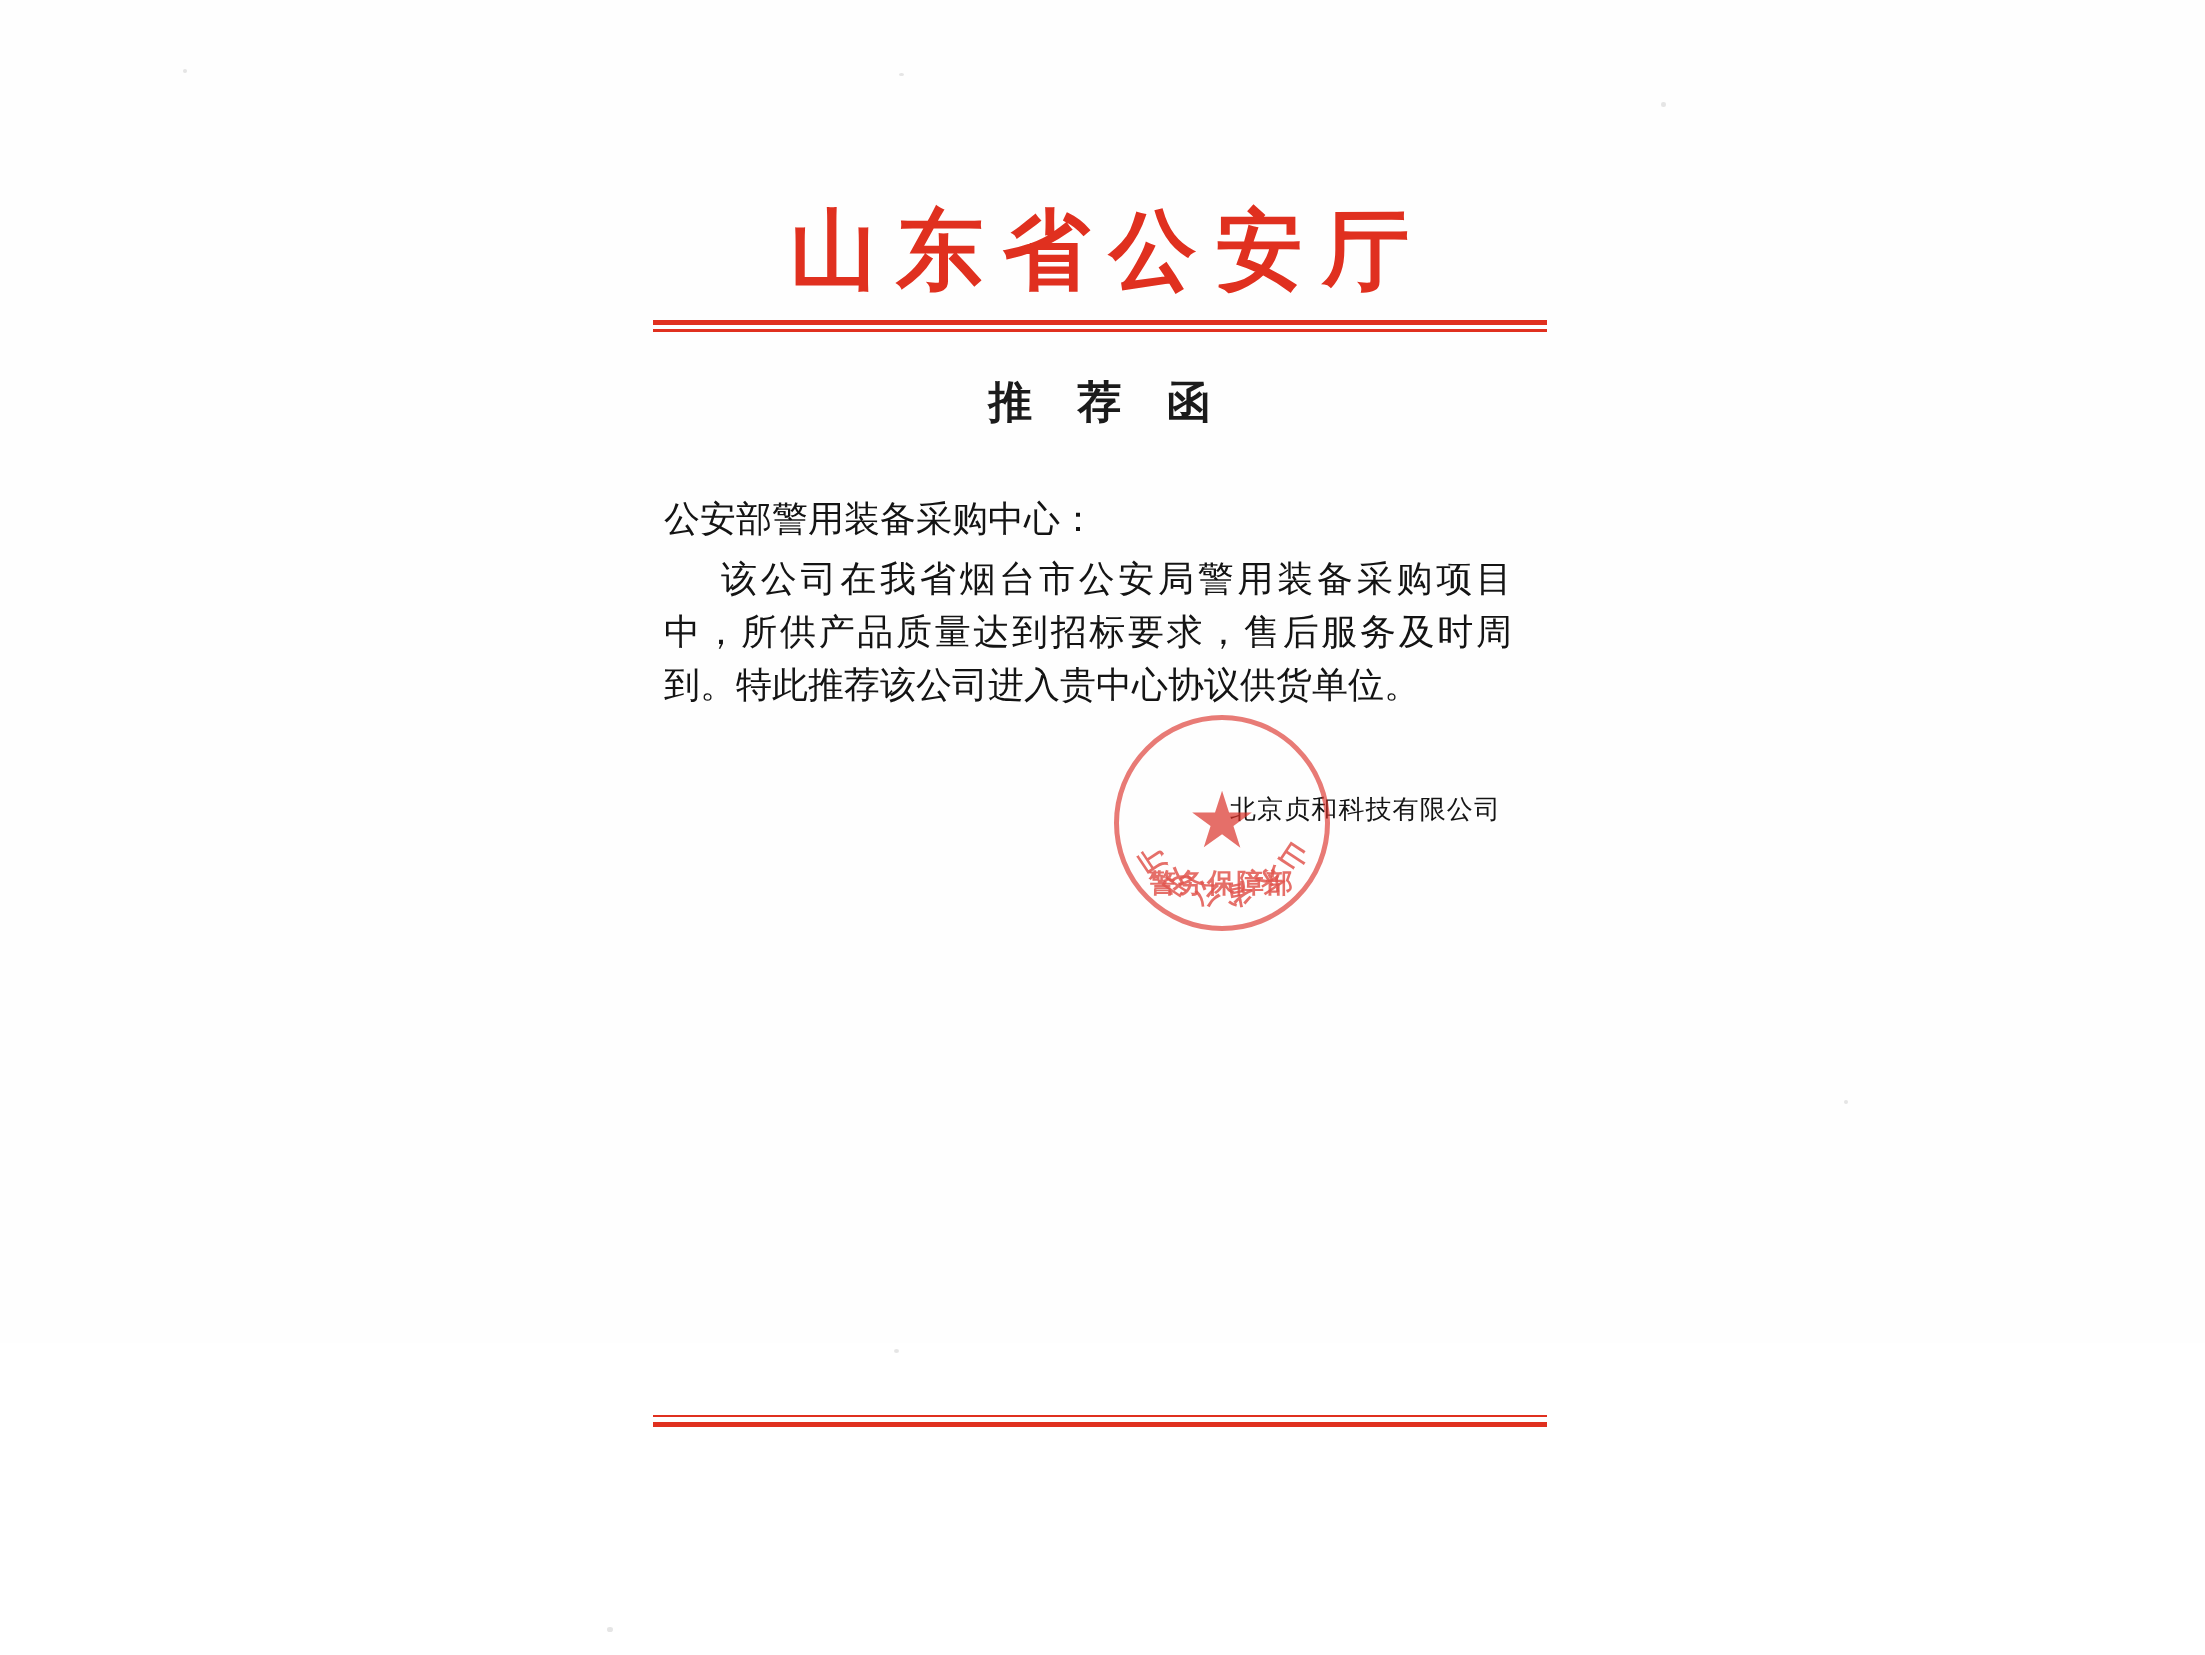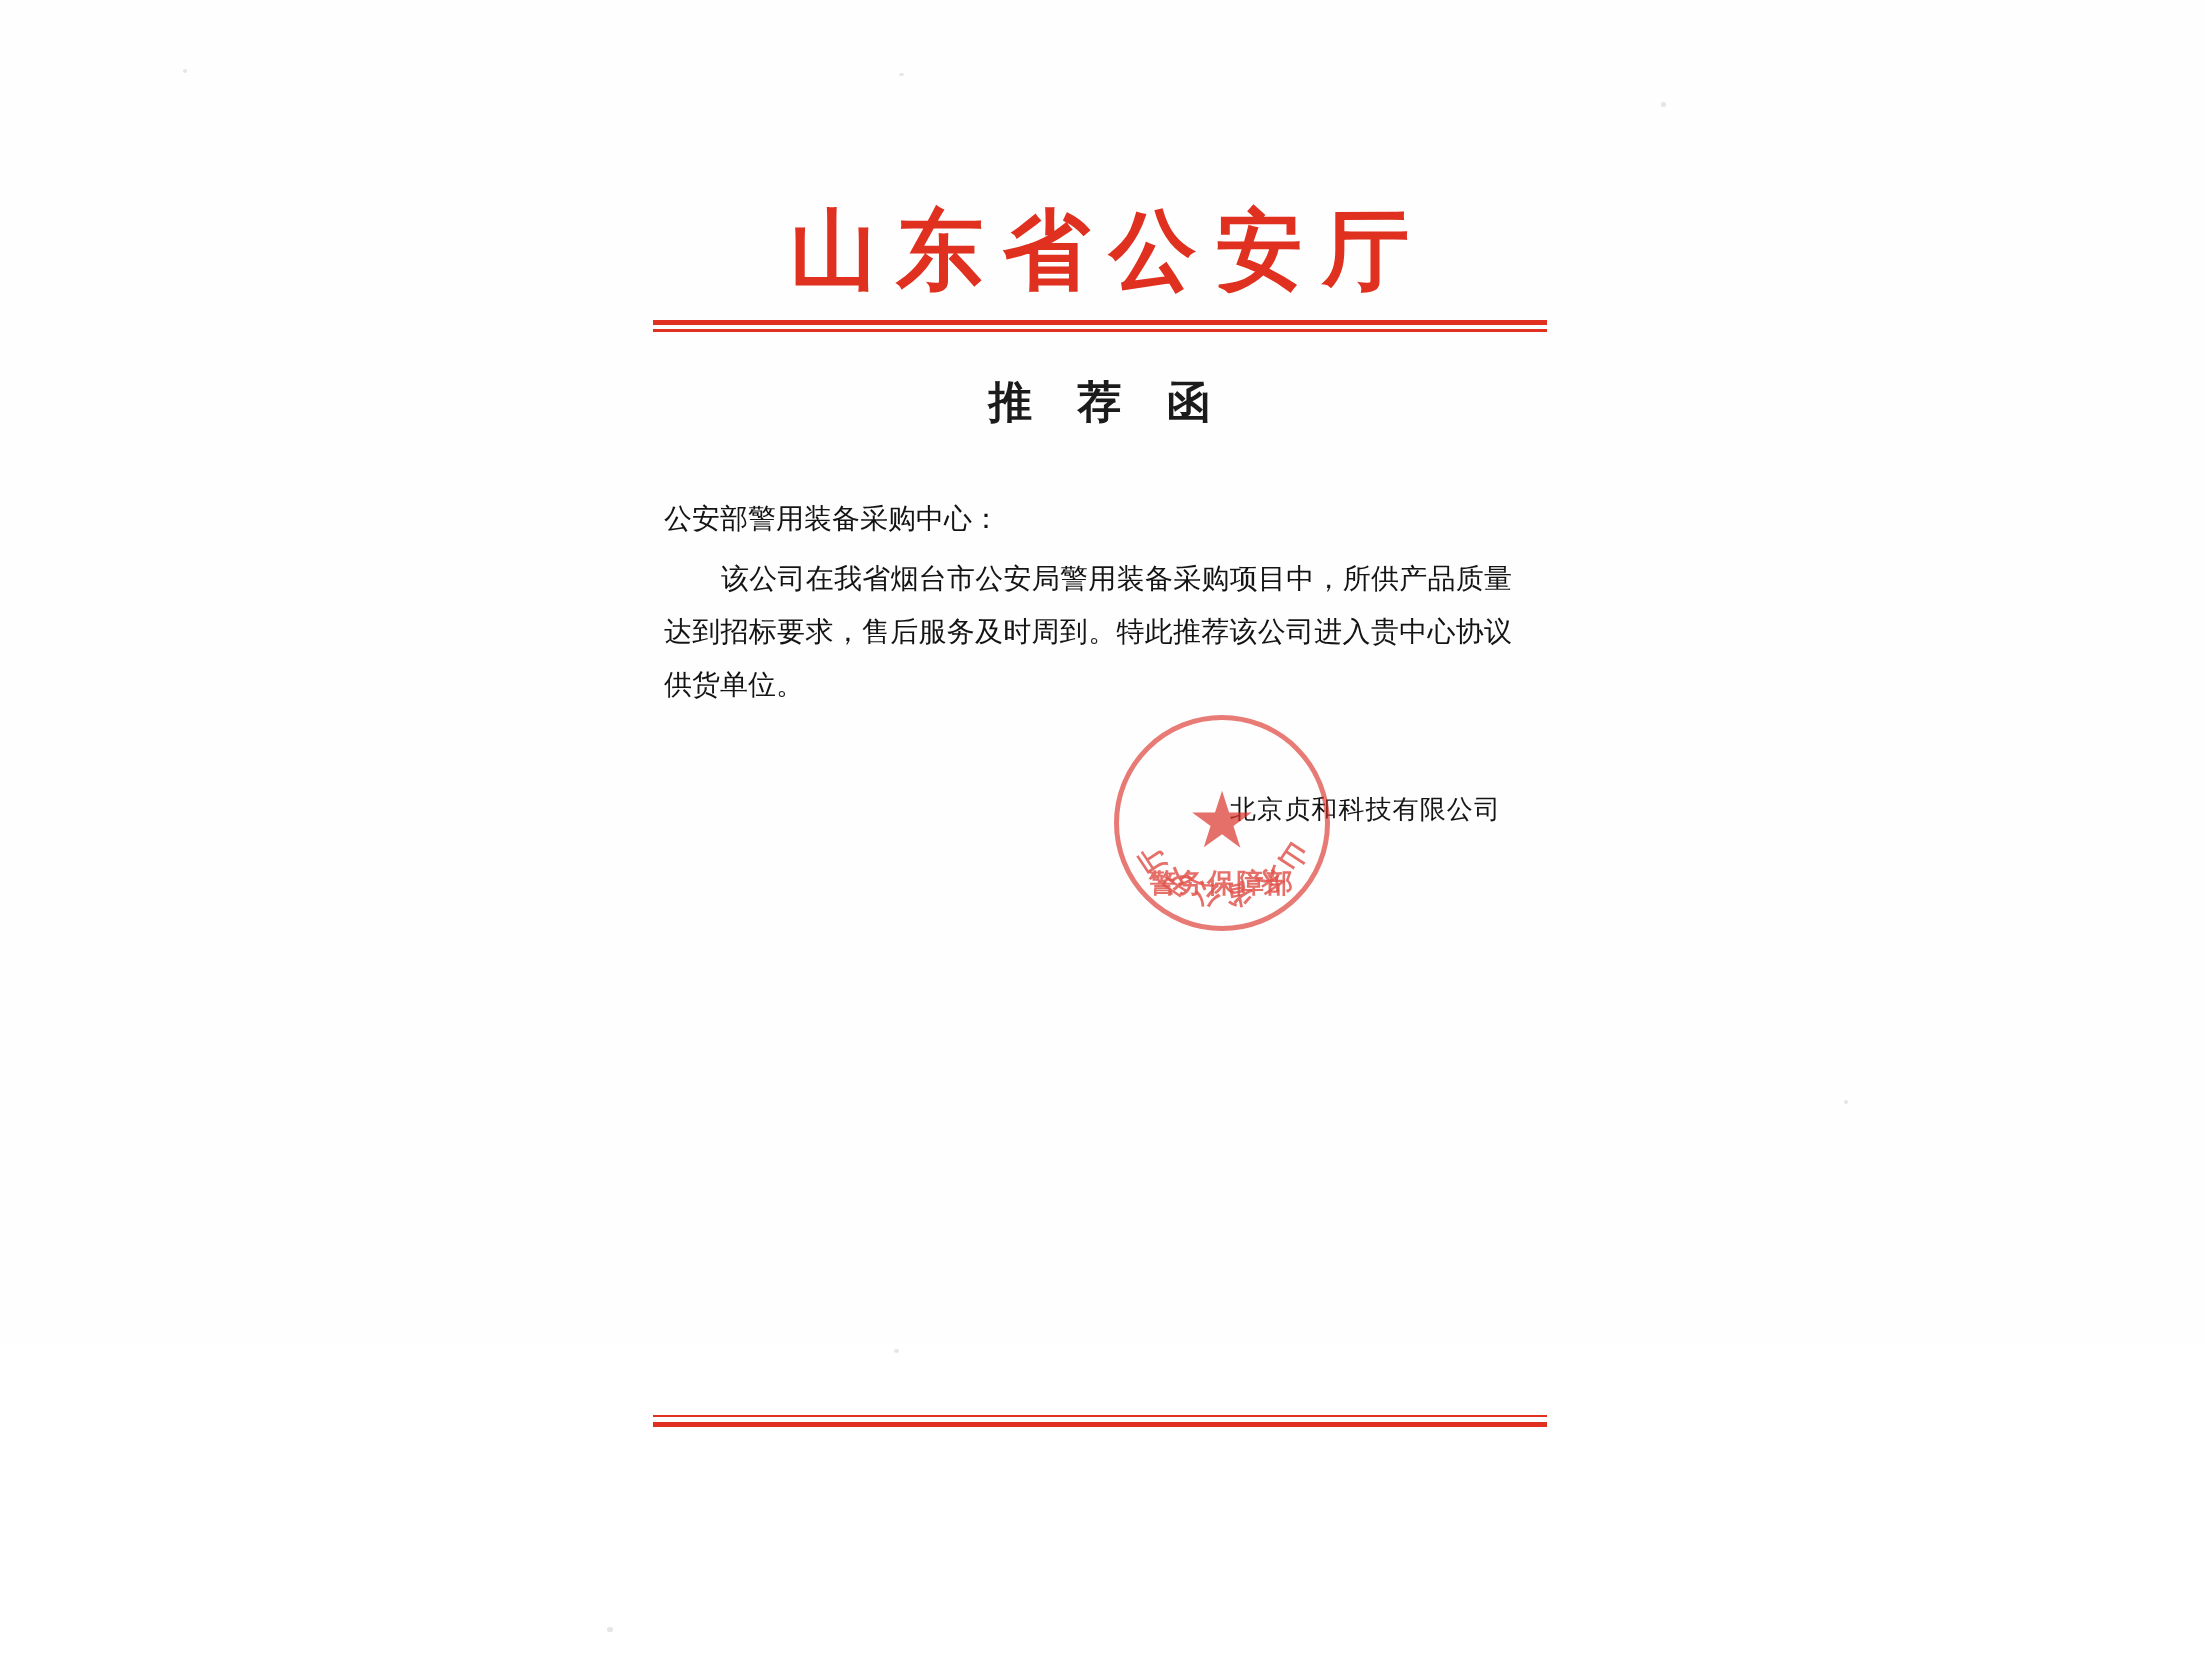--- a/index.html
+++ b/index.html
@@ -74,21 +74,21 @@
     letter-spacing: 15px;
     text-indent: 15px;
     margin-top: 41px;
   }
 
   
   .body-area {
     margin-top: 60px;
     padding: 0 57px 0 34px;
     color: #141414;
-    font-size: 28px;
+    font-size: 36px;
     line-height: 53px;
     font-family: "DejaVu Serif", serif;
   }
   .salutation {
     margin-bottom: 6.9px;
   }
   .para {
     text-indent: 57px;
     text-align: justify;
     margin: 0;

